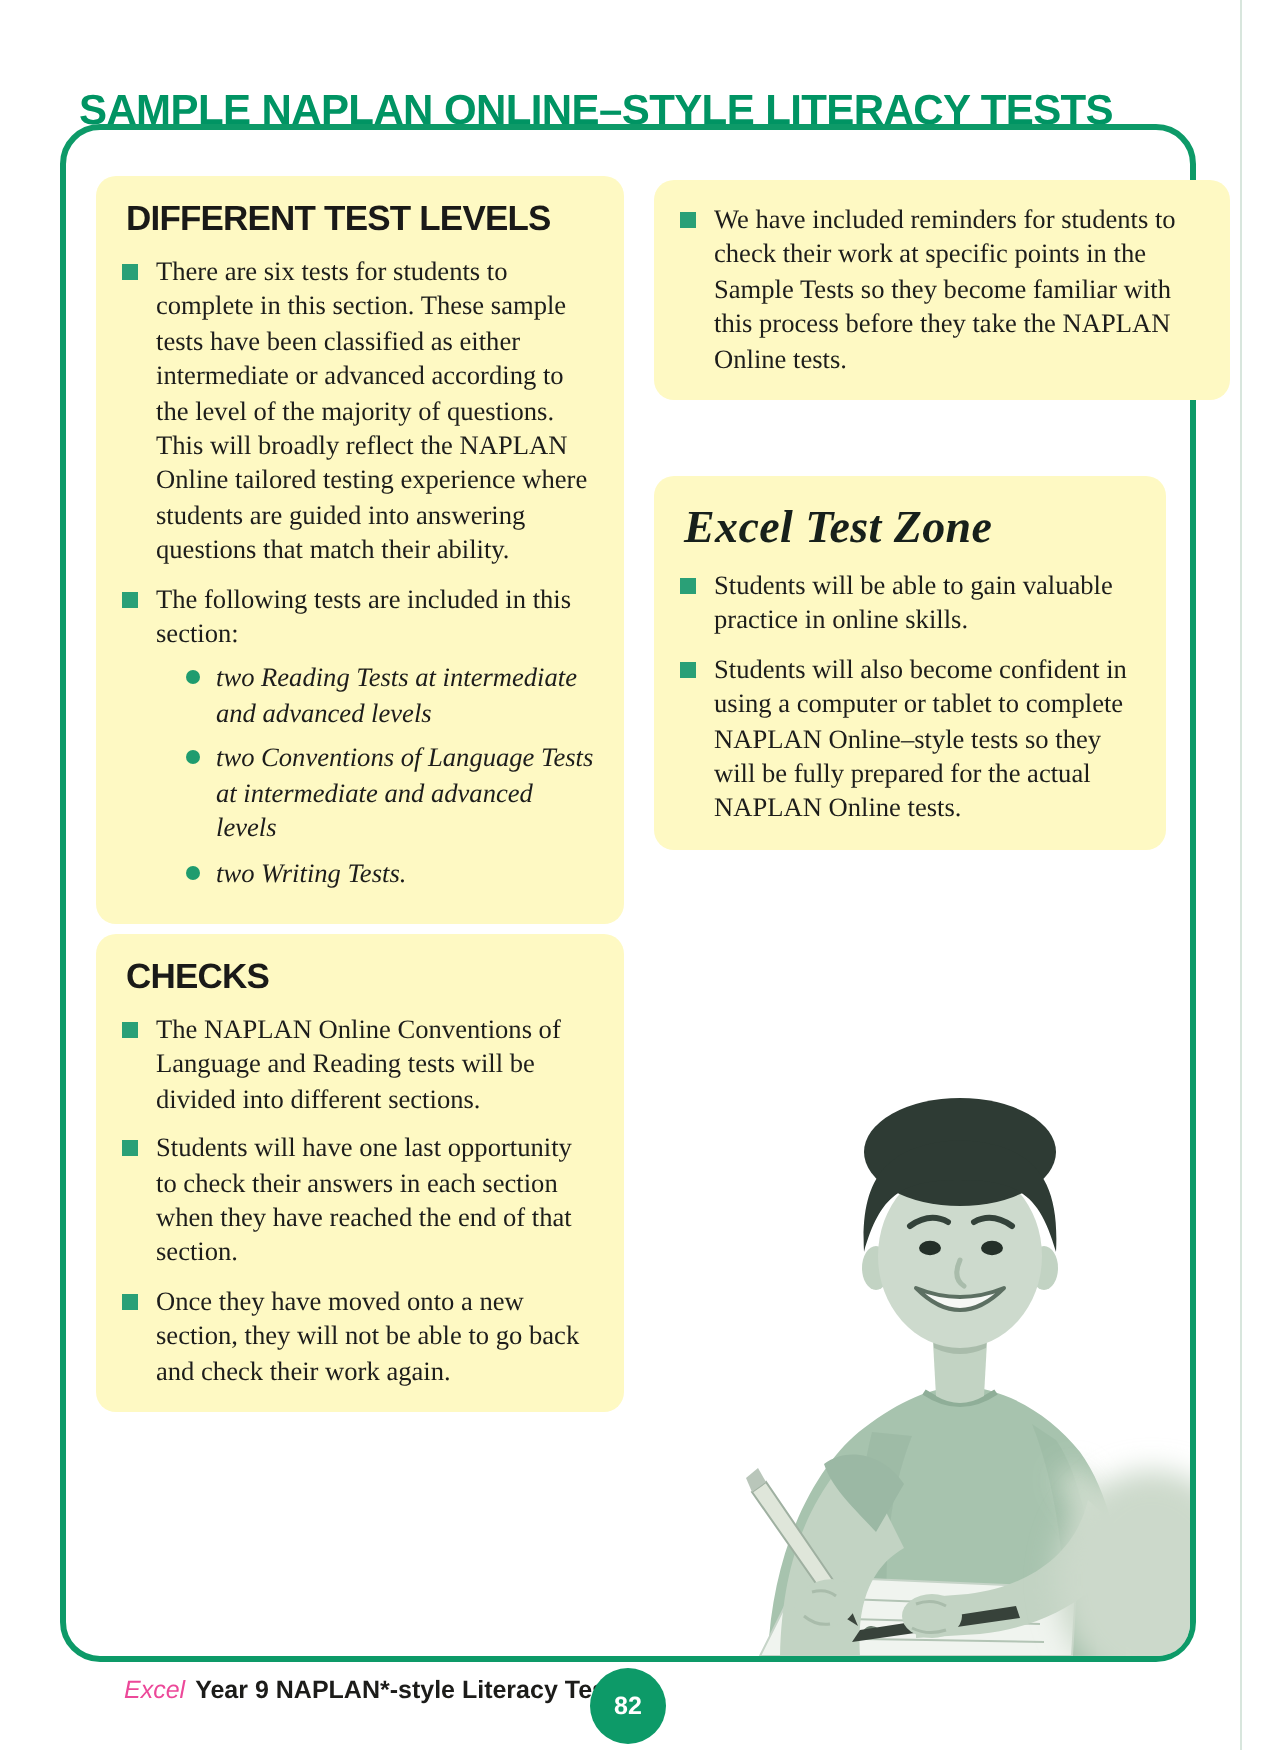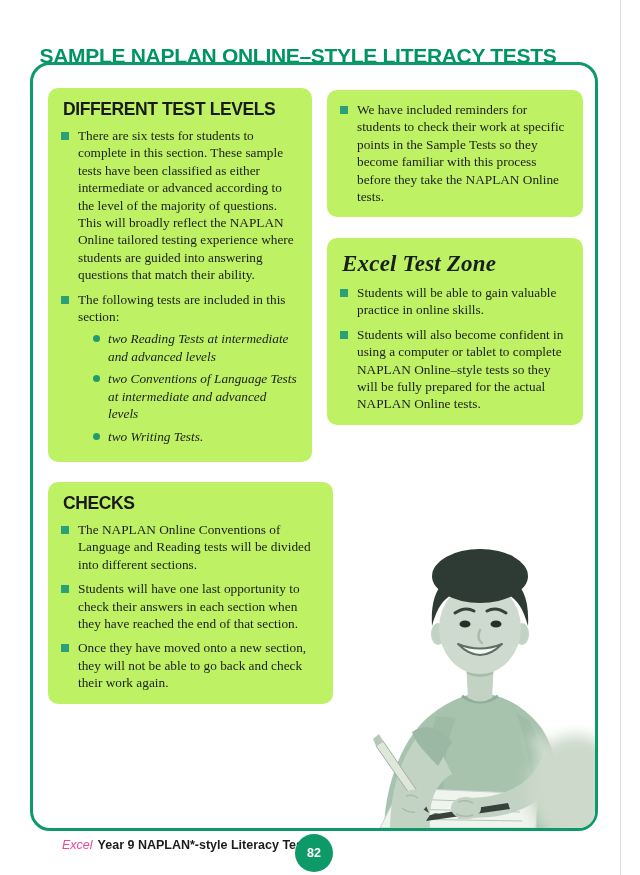--- a/index.html
+++ b/index.html
@@ -32,28 +32,28 @@
   .frame {
     position: absolute;
     left: 30px; top: 62px;
     width: 568px; height: 769px;
     border: 3px solid #0d9a68;
     border-radius: 20px;
     background: transparent;
   }
   .panel {
     position: absolute;
-    background: #bef264;
+    background: #fef9c3;
     border-radius: 10px;
     padding: 11px 13px 10px 13px;
     color: #1d1d1b;
   }
   .panel-dtl      { left: 48px;  top: 88px;  width: 264px; }
-  .panel-checks   { left: 48px;  top: 482px; width: 285px; }
-  .panel-reminders{ left: 327px; top: 90px;  width: 256px; }
+  .panel-checks   { left: 48px;  top: 467px; width: 264px; }
+  .panel-reminders{ left: 327px; top: 90px;  width: 288px; }
   .panel-etz      { left: 327px; top: 238px; width: 256px; }
   .section-heading {
     font-family: "Liberation Sans", sans-serif;
     font-weight: 800;
     font-size: 17.5px;
     letter-spacing: -0.4px;
     color: #1a1a18;
     margin: 0 0 7px 2px;
   }
   .etz-heading {

